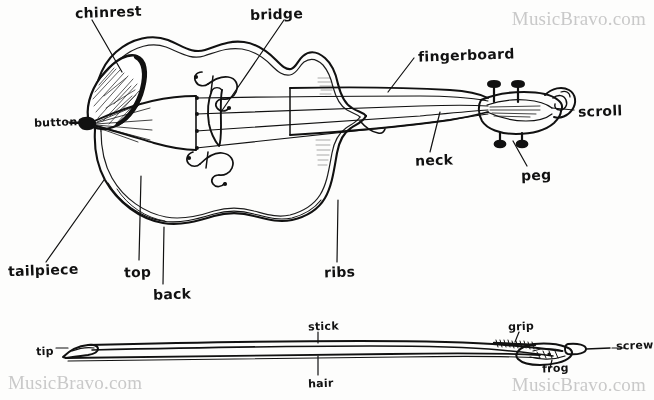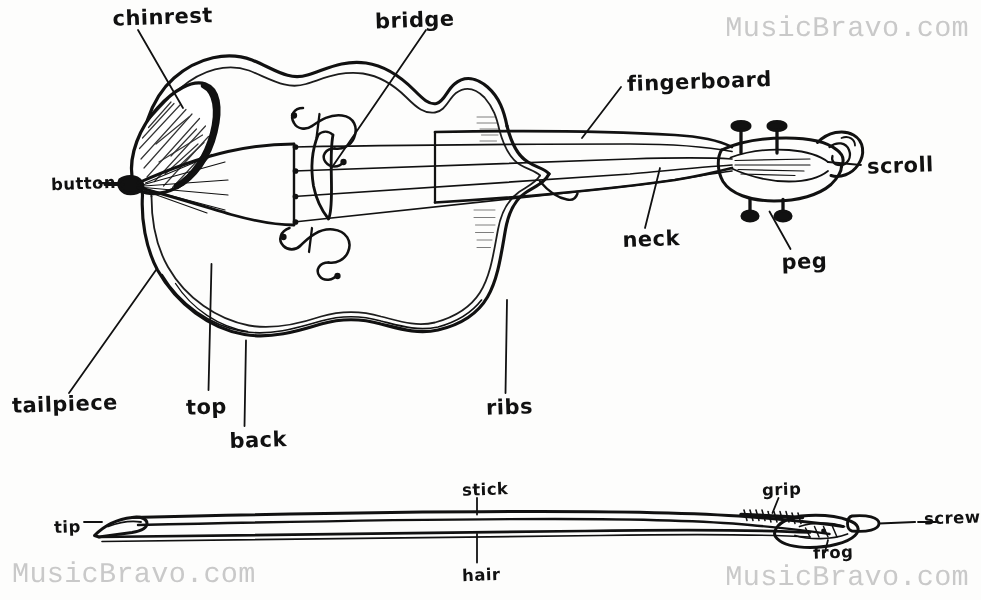--- a/index.html
+++ b/index.html
@@ -16,21 +16,21 @@
     font-family: "DejaVu Sans", sans-serif;
   }
   #drawing {
     position: absolute;
     left: 0; top: 0;
     width: 654px;
     height: 400px;
   }
   .wm {
     position: absolute;
-    font-family: Liberation Mono, monospace;
+    font-family: Liberation Serif, serif;
     font-size: 19px;
     color: #c9c9c9;
     letter-spacing: 0.2px;
     white-space: nowrap;
     user-select: none;
   }
   #wm-top-right { right: 8px; top: 8px; }
   #wm-bottom-left { left: 8px; bottom: 6px; }
   #wm-bottom-right { right: 8px; bottom: 4px; }
 

